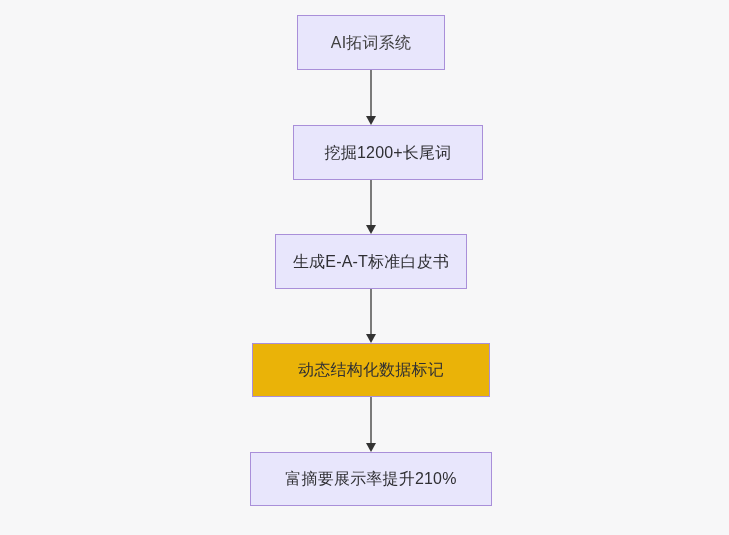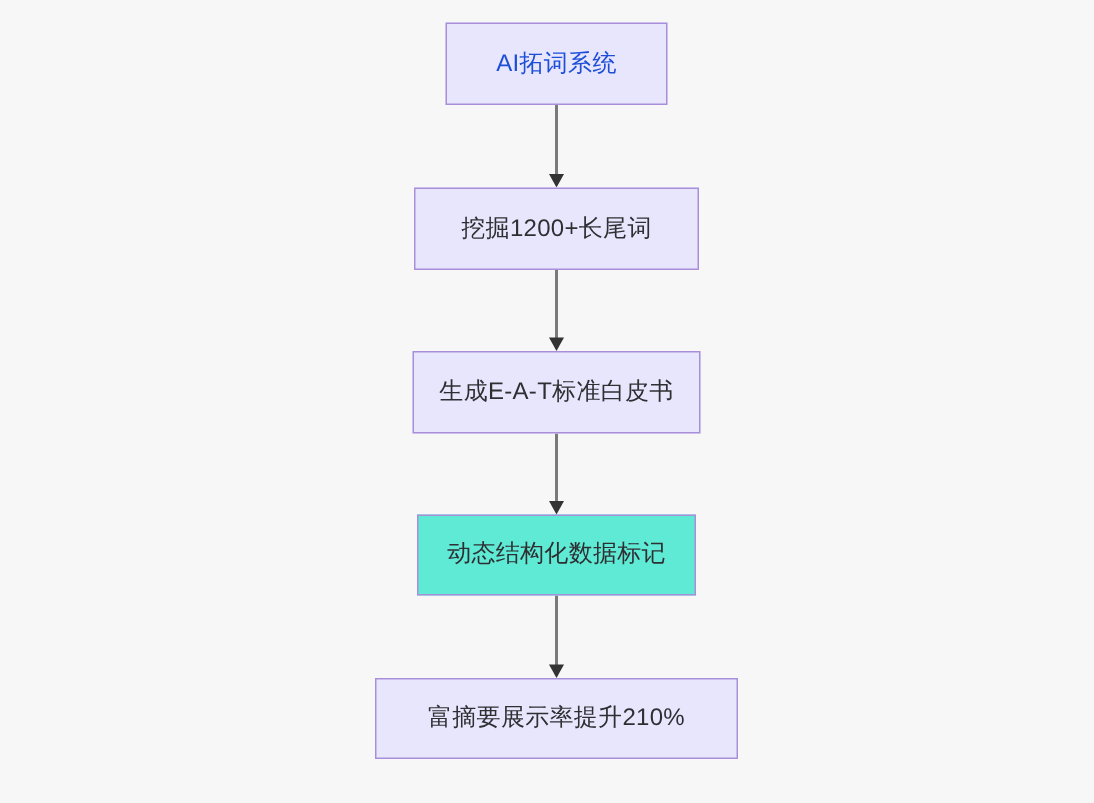--- a/index.html
+++ b/index.html
@@ -79,27 +79,27 @@
     </div>
     <div class="edge" style="left: 371px; top: 289px; height: 54px; width: 14px;">
       <div class="edge-line" style="height: 46px; background: rgb(122, 122, 122);"></div>
       <div class="edge-head" style="top: 45px; border-top-color: rgb(51, 51, 51);"></div>
     </div>
     <div class="edge" style="left: 371px; top: 397px; height: 55px; width: 14px;">
       <div class="edge-line" style="height: 47px; background: rgb(122, 122, 122);"></div>
       <div class="edge-head" style="top: 46px; border-top-color: rgb(51, 51, 51);"></div>
     </div>
     <div class="node" style="left: 371px; top: 15px; width: 148px; height: 55px; background: rgb(232, 230, 252); border-color: rgb(169, 143, 217);">
-      <span class="node-label" style="color: #1d4ed8;">AI拓词系统</span>
+      <span class="node-label" style="color: #404040;">AI拓词系统</span>
     </div>
-    <div class="node" style="left: 371px; top: 125px; width: 190px; height: 55px; background: rgb(232, 230, 252); border-color: rgb(169, 143, 217);">
+    <div class="node" style="left: 388px; top: 125px; width: 190px; height: 55px; background: rgb(232, 230, 252); border-color: rgb(169, 143, 217);">
       <span class="node-label" style="color: rgb(47, 47, 51);">挖掘1200+长尾词</span>
     </div>
     <div class="node" style="left: 371px; top: 234px; width: 192px; height: 55px; background: rgb(232, 230, 252); border-color: rgb(169, 143, 217);">
       <span class="node-label" style="color: rgb(47, 47, 51);">生成E-A-T标准白皮书</span>
     </div>
-    <div class="node" style="left: 371px; top: 343px; width: 186px; height: 54px; background: #5eead4; border-color: rgb(169, 143, 217);">
+    <div class="node" style="left: 371px; top: 343px; width: 238px; height: 54px; background: #eab308; border-color: rgb(169, 143, 217);">
       <span class="node-label" style="color: rgb(47, 47, 51);">动态结构化数据标记</span>
     </div>
     <div class="node" style="left: 371px; top: 452px; width: 242px; height: 54px; background: rgb(232, 230, 252); border-color: rgb(169, 143, 217);">
       <span class="node-label" style="color: rgb(47, 47, 51);">富摘要展示率提升210%</span>
     </div>
   </div>
 
 </body></html>

